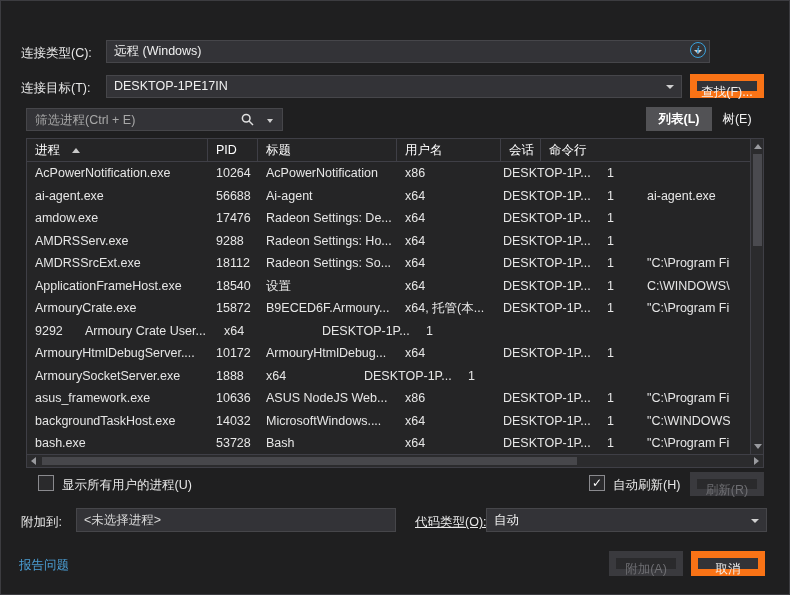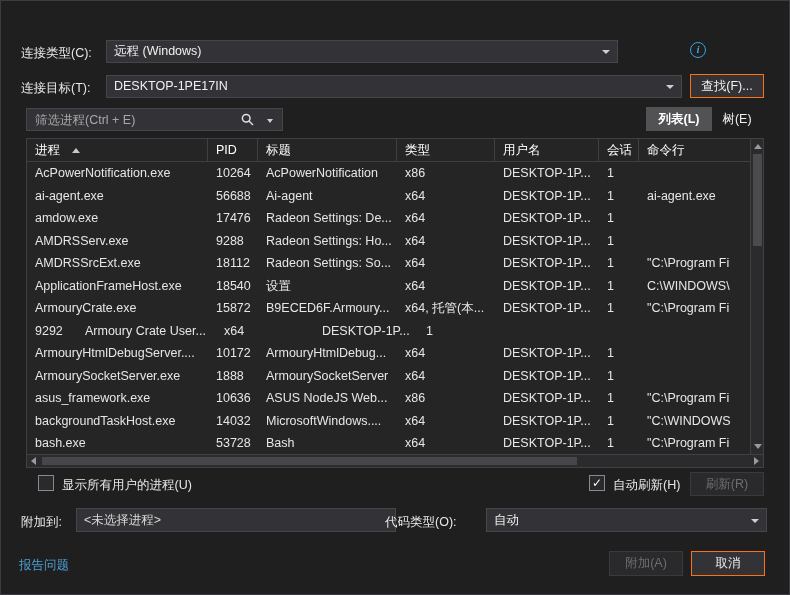--- a/index.html
+++ b/index.html
@@ -12,21 +12,21 @@
   .titlebar { position:absolute; left:0; top:0; width:100%; height:32px; }
   .title { position:absolute; left:18px; top:9px; font-size:13px; color:#f2f2f2; }
   .close-btn { position:absolute; right:14px; top:5px; width:26px; height:24px; text-align:center; line-height:24px; font-size:17px; color:#d8d8d8; cursor:default; }
 
   .label { position:absolute; color:#e8e8e8; }
 
   .control { background:#333337; border:1px solid #46464a; }
   .dropdown { position:absolute; height:23px; line-height:21px; padding-left:7px; color:#f0f0f0; }
   .dd-caret { position:absolute; right:7px; top:9px; width:0; height:0; border-left:4px solid transparent; border-right:4px solid transparent; border-top:4px solid #d0d0d0; }
 
-  .btn { position:absolute; background:#333337; border:1px solid #f97316; color:#f0f0f0; text-align:center; }
+  .btn { position:absolute; background:#333337; border:7px solid #f97316; color:#f0f0f0; text-align:center; }
   .btn.dim { background:#2a2a2c; border-color:#3a3a3e; color:#6e6e72; }
 
   .info-icon { position:absolute; left:689px; top:41px; width:16px; height:16px; border:1.6px solid #39a2dd; border-radius:50%; color:#39a2dd; font-size:11px; font-weight:bold; text-align:center; line-height:13px; font-family:"Liberation Serif","DejaVu Serif",serif; font-style:italic; }
 
   
   .filterbox { position:absolute; left:25px; top:107px; width:257px; height:23px;padding-left:20px; }
   .filter-placeholder { position:absolute; left:8px; top:3px; color:#a8a8a8; }
   .search-icon { position:absolute; right:28px; top:4px; }
   .filter-caret { position:absolute; right:9px; top:10px; width:0; height:0; border-left:3.5px solid transparent; border-right:3.5px solid transparent; border-top:4px solid #cfcfcf; }
 
@@ -62,21 +62,21 @@
   .link { position:absolute; color:#4b9fd5; }
   .input { position:absolute; height:24px; line-height:22px; padding-left:7px; color:#d8d8d8; }
 </style>
 </head>
 <body>
 
 <div class="dialog">
 
 
   <div class="label" style="left:20px; top:44px;">连接类型(C):</div>
-  <div class="dropdown control" style="left:105px; top:39px; width:512px;">
+  <div class="dropdown control" style="left:105px; top:39px; width:604px;">
     <span>远程 (Windows)</span>
     <span class="dd-caret"></span>
   </div>
   <div class="info-icon">i</div>
 
   <div class="label" style="left:20px; top:79px;">连接目标(T):</div>
   <div class="dropdown control" style="left:105px; top:74px; width:576px;">
     <span>DESKTOP-1PE17IN</span>
     <span class="dd-caret"></span>
   </div>
@@ -93,21 +93,20 @@
     <span class="filter-caret"></span>
   </div>
   <div class="toggle-list">列表(L)</div>
   <div class="toggle-tree">树(E)</div>
 
   <div class="table">
     <div class="thead">
       <div class="th c0"><span>进程</span><span class="sort-arrow"></span></div>
       <div class="th c1">PID</div>
       <div class="th c2">标题</div>
-      <div class="th c3">类型</div>
       <div class="th c4">用户名</div>
       <div class="th c5">会话</div>
       <div class="th c6" style="border-right:none;">命令行</div>
     </div>
     <div class="tbody" id="process-rows">
         <div class="t-row">
           <span class="cell c0">AcPowerNotification.exe</span>
           <span class="cell c1">10264</span>
           <span class="cell c2">AcPowerNotification</span>
           <span class="cell c3">x86</span>
@@ -182,21 +181,20 @@
           <span class="cell c1">10172</span>
           <span class="cell c2">ArmouryHtmlDebug...</span>
           <span class="cell c3">x64</span>
           <span class="cell c4">DESKTOP-1P...</span>
           <span class="cell c5">1</span>
           <span class="cell c6"></span>
         </div>
         <div class="t-row">
           <span class="cell c0">ArmourySocketServer.exe</span>
           <span class="cell c1">1888</span>
-          <span class="cell c2">ArmourySocketServer</span>
           <span class="cell c3">x64</span>
           <span class="cell c4">DESKTOP-1P...</span>
           <span class="cell c5">1</span>
           <span class="cell c6"></span>
         </div>
         <div class="t-row">
           <span class="cell c0">asus_framework.exe</span>
           <span class="cell c1">10636</span>
           <span class="cell c2">ASUS NodeJS Web...</span>
           <span class="cell c3">x86</span>
@@ -237,21 +235,21 @@
   </div>
 
   <div class="checkbox" style="left:37px; top:474px;"></div>
   <div class="label" style="left:61px; top:476px;">显示所有用户的进程(U)</div>
   <div class="checkbox" style="left:588px; top:474px;">✓</div>
   <div class="label" style="left:612px; top:476px;">自动刷新(H)</div>
   <div class="btn dim" style="left:689px; top:471px; width:74px; height:24px; line-height:22px;">刷新(R)</div>
 
   <div class="label" style="left:20px; top:513px;">附加到:</div>
   <div class="input control" style="left:75px; top:507px; width:320px;">&lt;未选择进程&gt;</div>
-  <div class="label" style="left:384px; top:513px;">代码类型(O):</div>
+  <div class="label" style="left:414px; top:513px;text-decoration:underline;">代码类型(O):</div>
   <div class="dropdown control" style="left:485px; top:507px; width:281px; height:24px; line-height:22px;">
     <span>自动</span>
     <span class="dd-caret" style="top:10px;"></span>
   </div>
 
   <div class="link" style="left:18px; top:556px;">报告问题</div>
   <div class="btn dim" style="left:608px; top:550px; width:74px; height:25px; line-height:23px;">附加(A)</div>
   <div class="btn" style="left:690px; top:550px; width:74px; height:25px; line-height:23px;">取消</div>
 
 </div>

